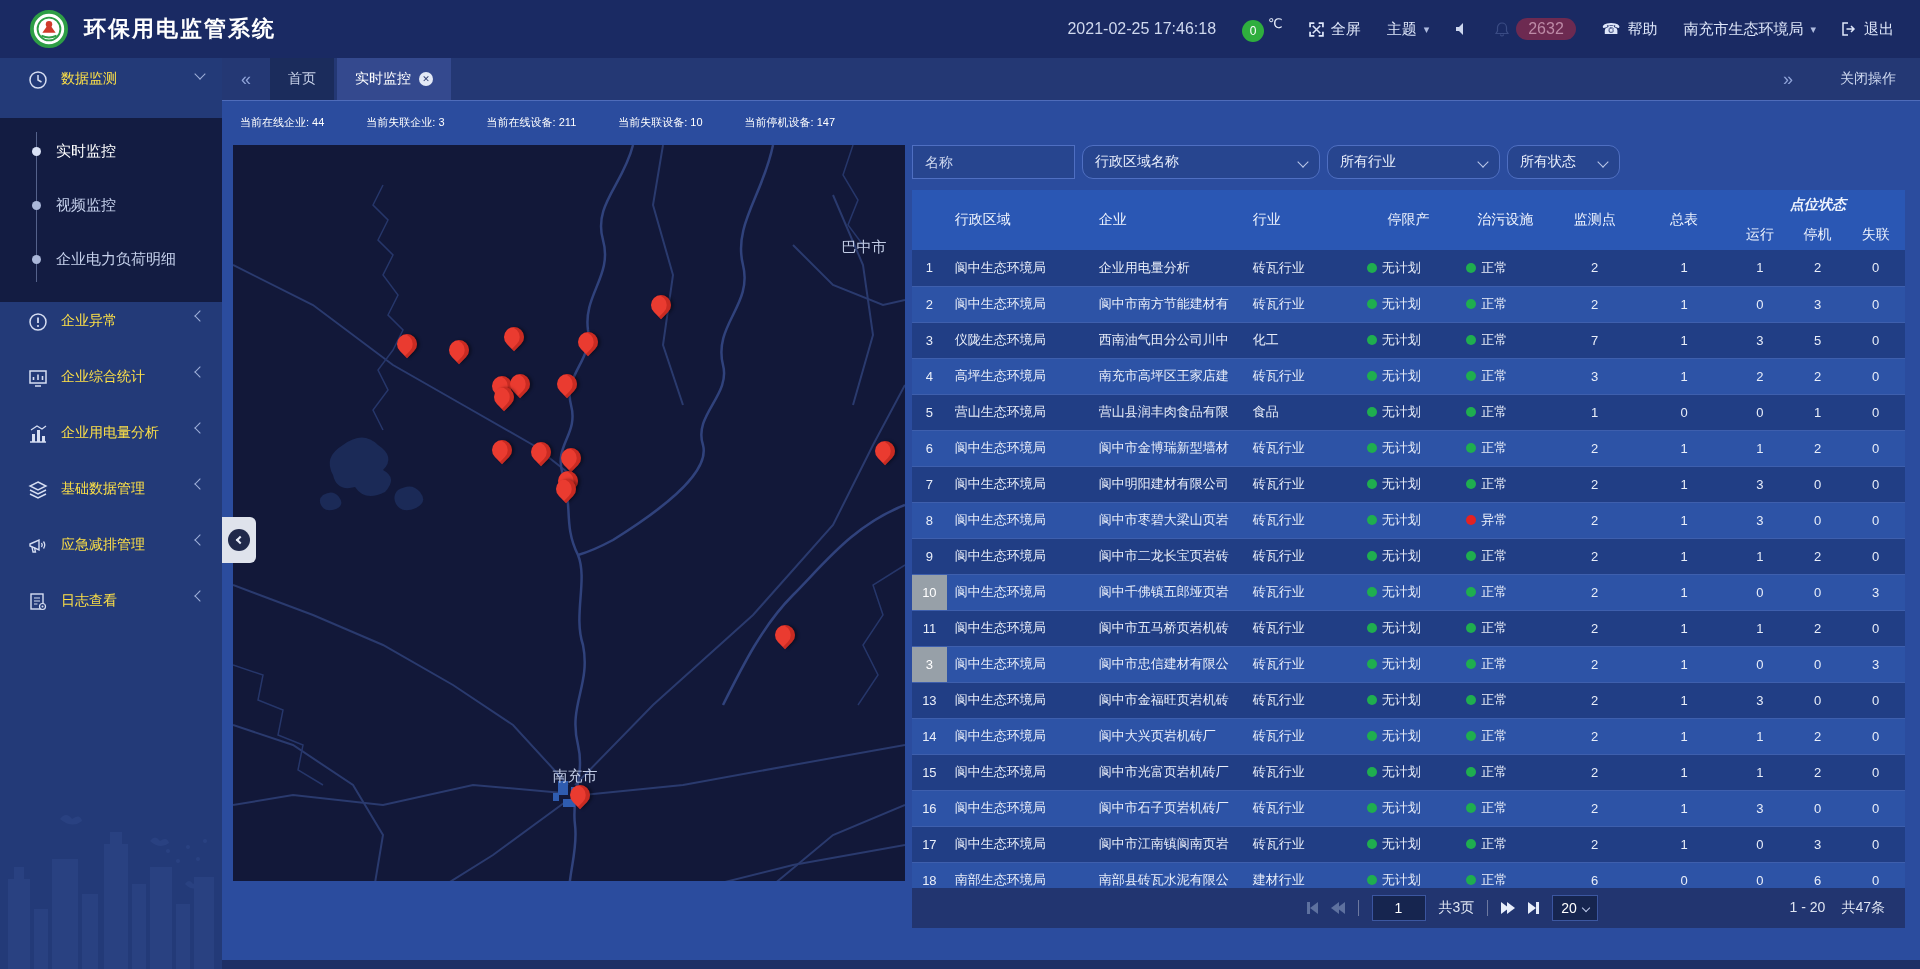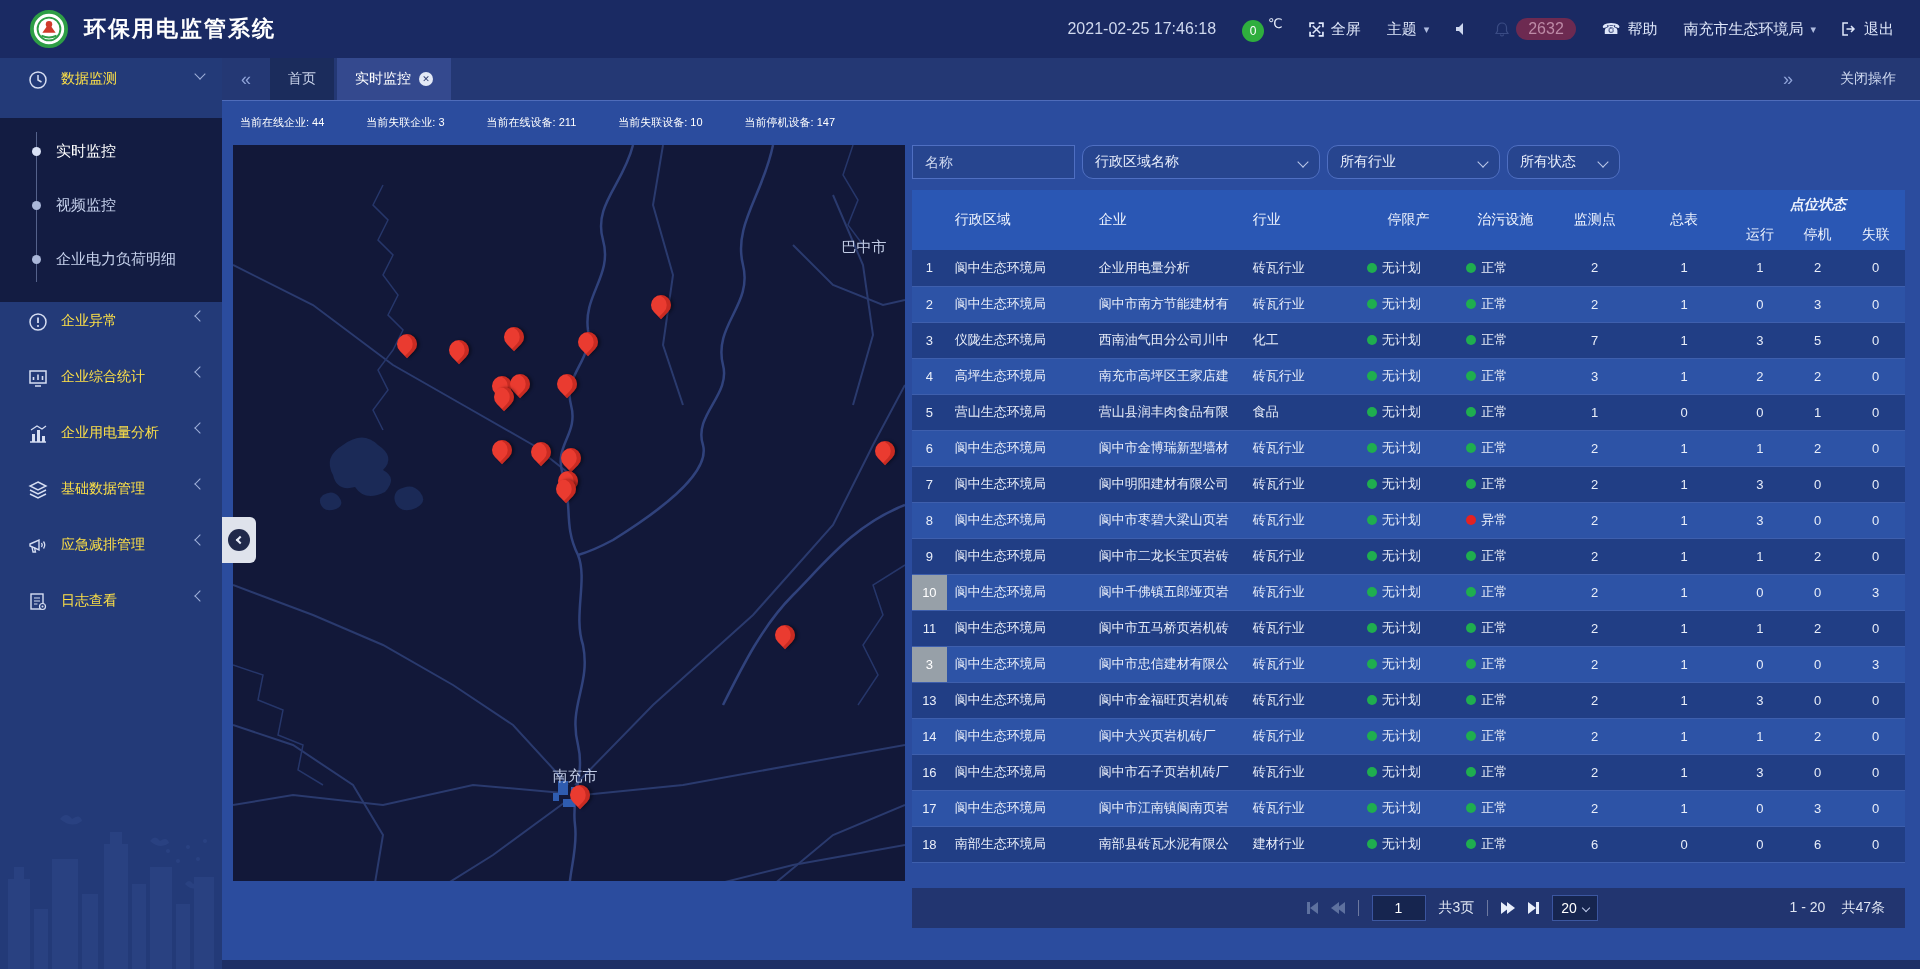--- a/index.html
+++ b/index.html
@@ -630,20 +630,33 @@
                 <td class="l">砖瓦行业</td>
                 <td class="l"><span class="dot" style="background: rgb(31, 174, 79);"></span>无计划</td>
                 <td class="l"><span class="dot" style="background: rgb(31, 174, 79);"></span>正常</td>
                 <td>2</td>
                 <td>1</td>
                 <td>1</td>
                 <td>2</td>
                 <td>0</td>
               </tr>
               <tr>
+                <td class="num">15</td>
+                <td class="l">阆中生态环境局</td>
+                <td class="l">阆中市光富页岩机砖厂</td>
+                <td class="l">砖瓦行业</td>
+                <td class="l"><span class="dot" style="background: rgb(31, 174, 79);"></span>无计划</td>
+                <td class="l"><span class="dot" style="background: rgb(31, 174, 79);"></span>正常</td>
+                <td>2</td>
+                <td>1</td>
+                <td>1</td>
+                <td>2</td>
+                <td>0</td>
+              </tr>
+              <tr>
                 <td class="num">16</td>
                 <td class="l">阆中生态环境局</td>
                 <td class="l">阆中市石子页岩机砖厂</td>
                 <td class="l">砖瓦行业</td>
                 <td class="l"><span class="dot" style="background: rgb(31, 174, 79);"></span>无计划</td>
                 <td class="l"><span class="dot" style="background: rgb(31, 174, 79);"></span>正常</td>
                 <td>2</td>
                 <td>1</td>
                 <td>3</td>
                 <td>0</td>

